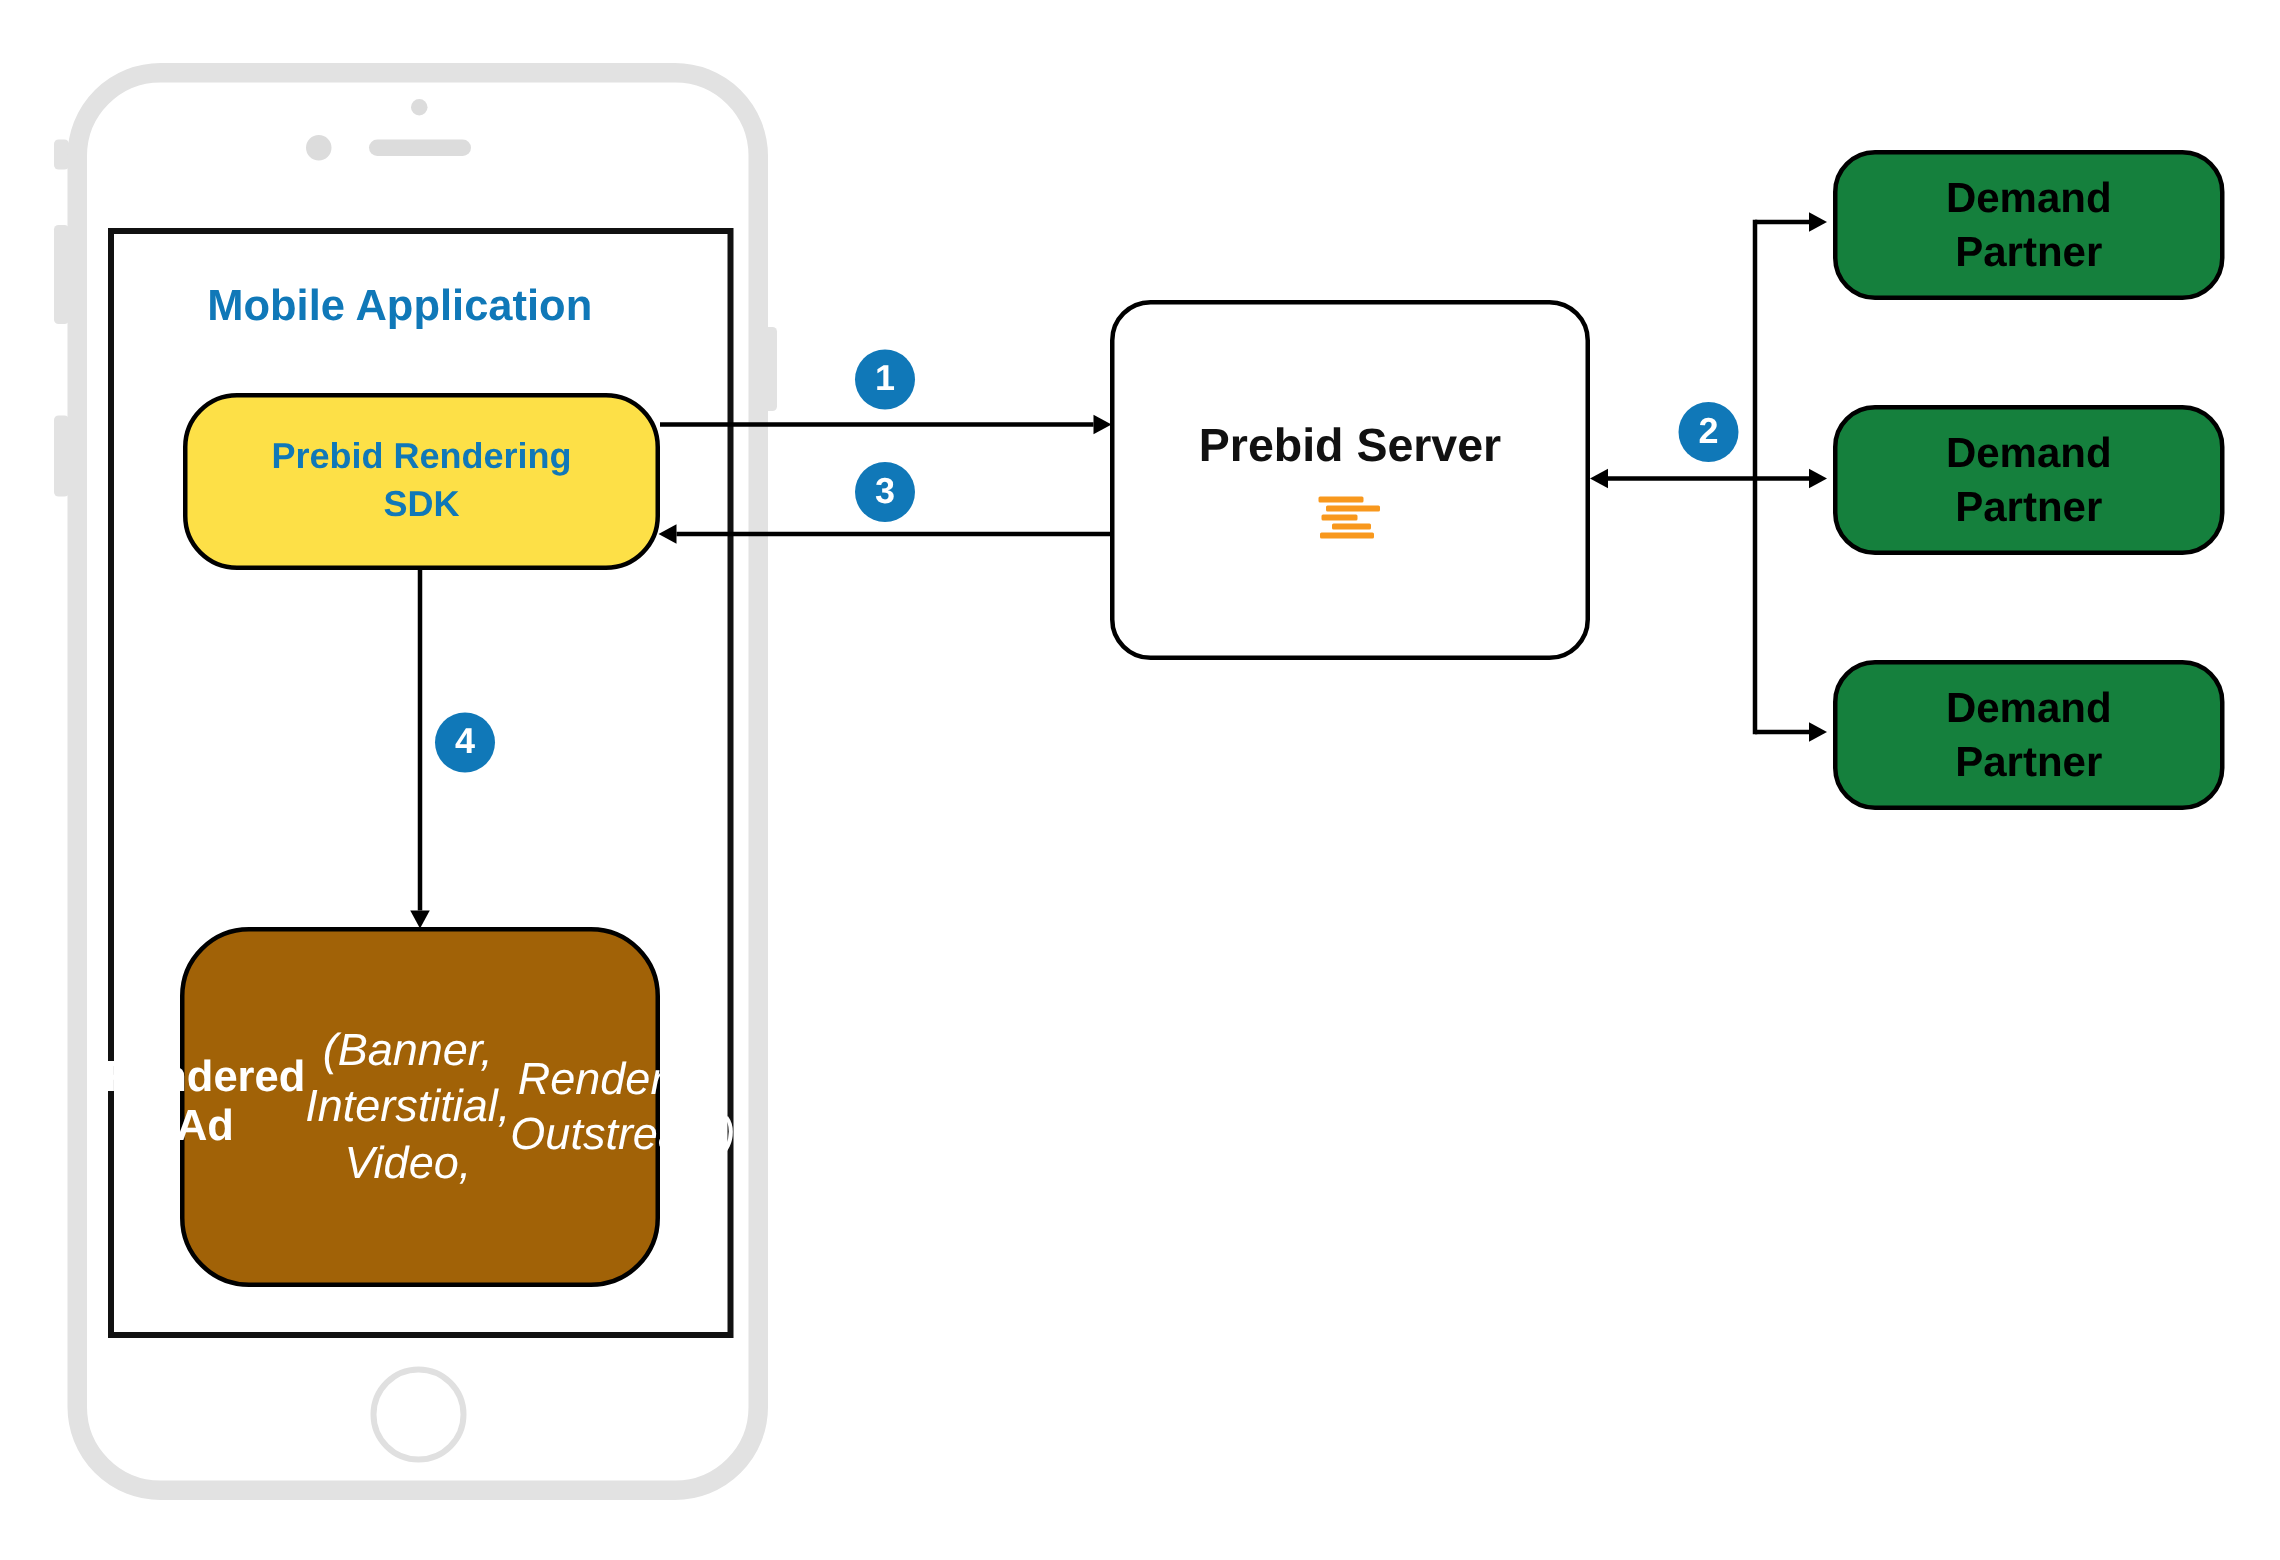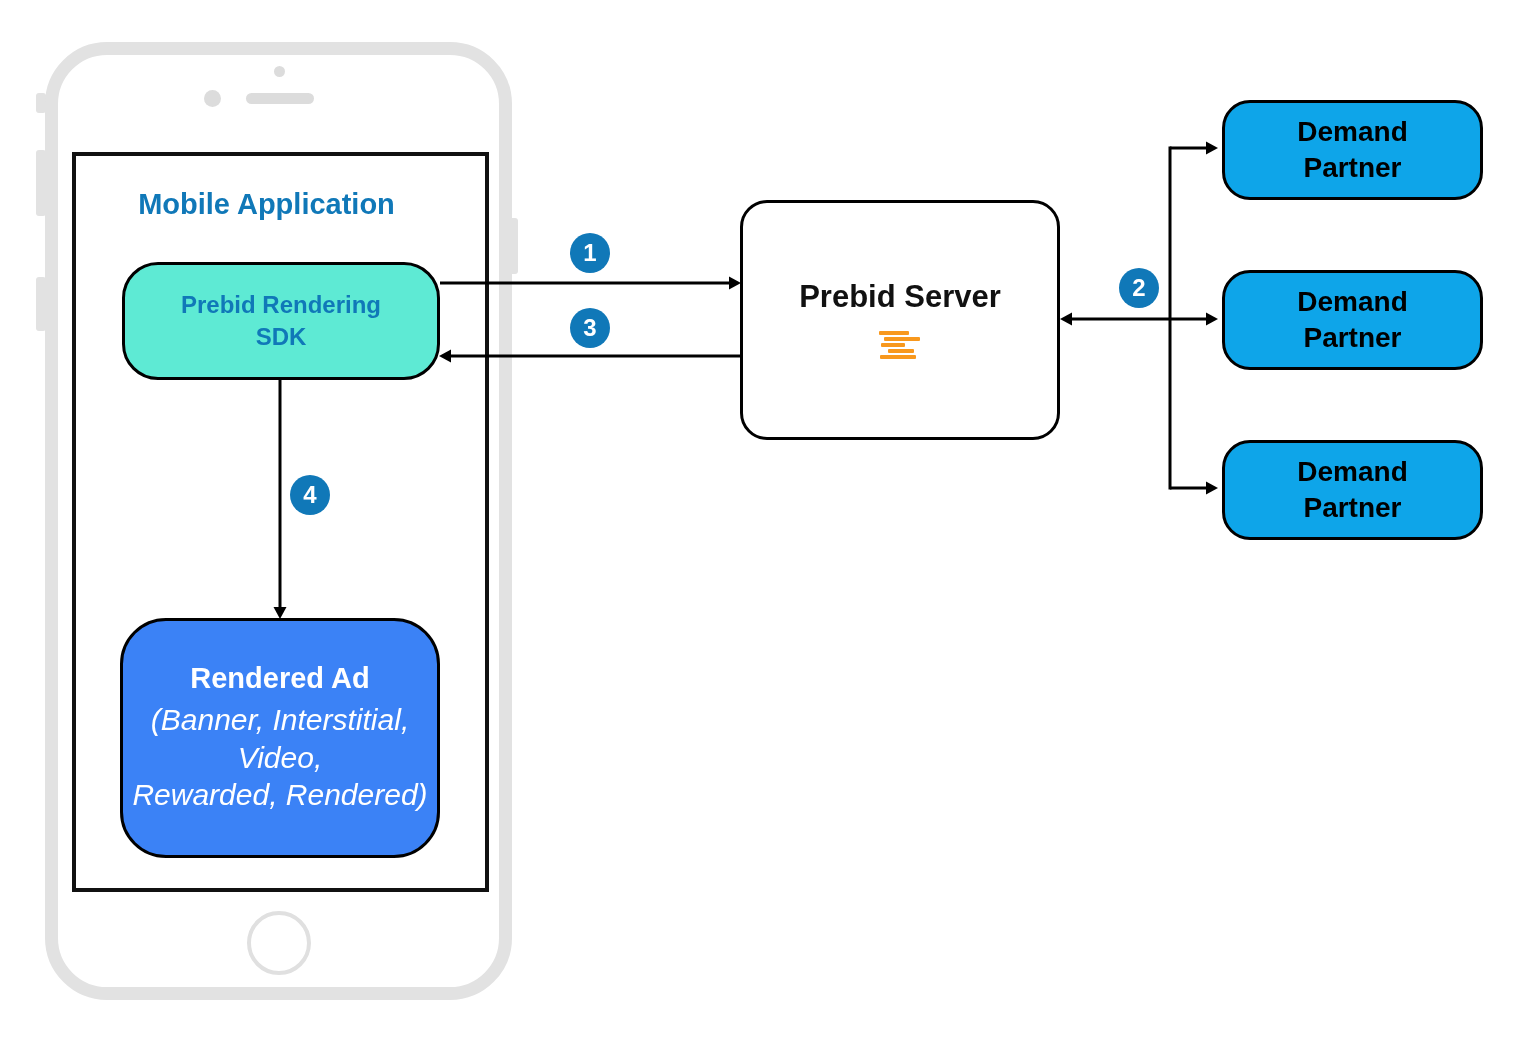--- a/index.html
+++ b/index.html
@@ -29,32 +29,32 @@
     left:72px;top:152px;width:417px;height:740px;
     border:4px solid #111111;background:#ffffff;
   }
   .app-title{
     left:72px;top:188px;width:389px;text-align:center;
     font-size:29px;font-weight:bold;color:#1078b8;
   }
 
   .sdk-box{
     left:122px;top:262px;width:318px;height:118px;
-    border:3px solid #000000;border-radius:36px;background:#5eead4;
+    border:3px solid #000000;border-radius:36px;background:#fde047;
     display:flex;align-items:center;justify-content:center;
   }
   .sdk-label{
     width:250px;text-align:center;font-size:24px;font-weight:bold;
     color:#1078b8;line-height:1.35;
   }
 
   .ad-box{
     left:120px;top:618px;width:320px;height:240px;
-    border:3px solid #000000;border-radius:46px;background:#3b82f6;
-    display:flex;flex-direction:column;align-items:center;justify-content:center;
+    border:3px solid #000000;border-radius:46px;background:#a16207;
+    display:flex;flex-direction:row;align-items:center;justify-content:center;
     color:#ffffff;text-align:center;
   }
   .ad-title{font-size:29px;font-weight:bold;margin-bottom:6px;}
   .ad-sub{font-size:30px;font-style:italic;line-height:1.25;}
 
   
   .server-box{
     left:740px;top:200px;width:320px;height:240px;
     border:3px solid #000000;border-radius:27px;background:#ffffff;
     display:flex;flex-direction:column;align-items:center;justify-content:center;
@@ -64,21 +64,21 @@
   .plogo .bar{height:4px;background:#f8981d;border-radius:1px;margin-bottom:2px;}
   .b1{width:30px;margin-left:0;}
   .b2{width:36px;margin-left:5px;}
   .b3{width:24px;margin-left:2px;}
   .b4{width:26px;margin-left:9px;}
   .b5{width:36px;margin-left:1px;}
 
   
   .dp-box{
     left:1222px;width:261px;height:100px;
-    border:3px solid #000000;border-radius:28px;background:#0ea5e9;
+    border:3px solid #000000;border-radius:28px;background:#15803d;
     display:flex;align-items:center;justify-content:center;
   }
   .dp1{top:100px;} .dp2{top:270px;} .dp3{top:440px;}
   .dp-label{
     width:180px;text-align:center;font-size:28px;font-weight:bold;
     color:#000000;line-height:1.3;
   }
 
   
   .badge{
@@ -132,21 +132,21 @@
     </g>
   </svg>
 
   <div class="abs sdk-box">
     <div class="sdk-label">Prebid Rendering SDK</div>
   </div>
 
   <div class="abs ad-box">
     <div class="ad-title">Rendered Ad</div>
     <div class="ad-sub">(Banner, Interstitial, Video,</div>
-    <div class="ad-sub">Rewarded, Rendered)</div>
+    <div class="ad-sub">Rendered, Outstream)</div>
   </div>
 
   <div class="abs server-box">
     <div class="server-label">Prebid Server</div>
     <div class="plogo">
       <div class="bar b1"></div>
       <div class="bar b2"></div>
       <div class="bar b3"></div>
       <div class="bar b4"></div>
       <div class="bar b5"></div>

